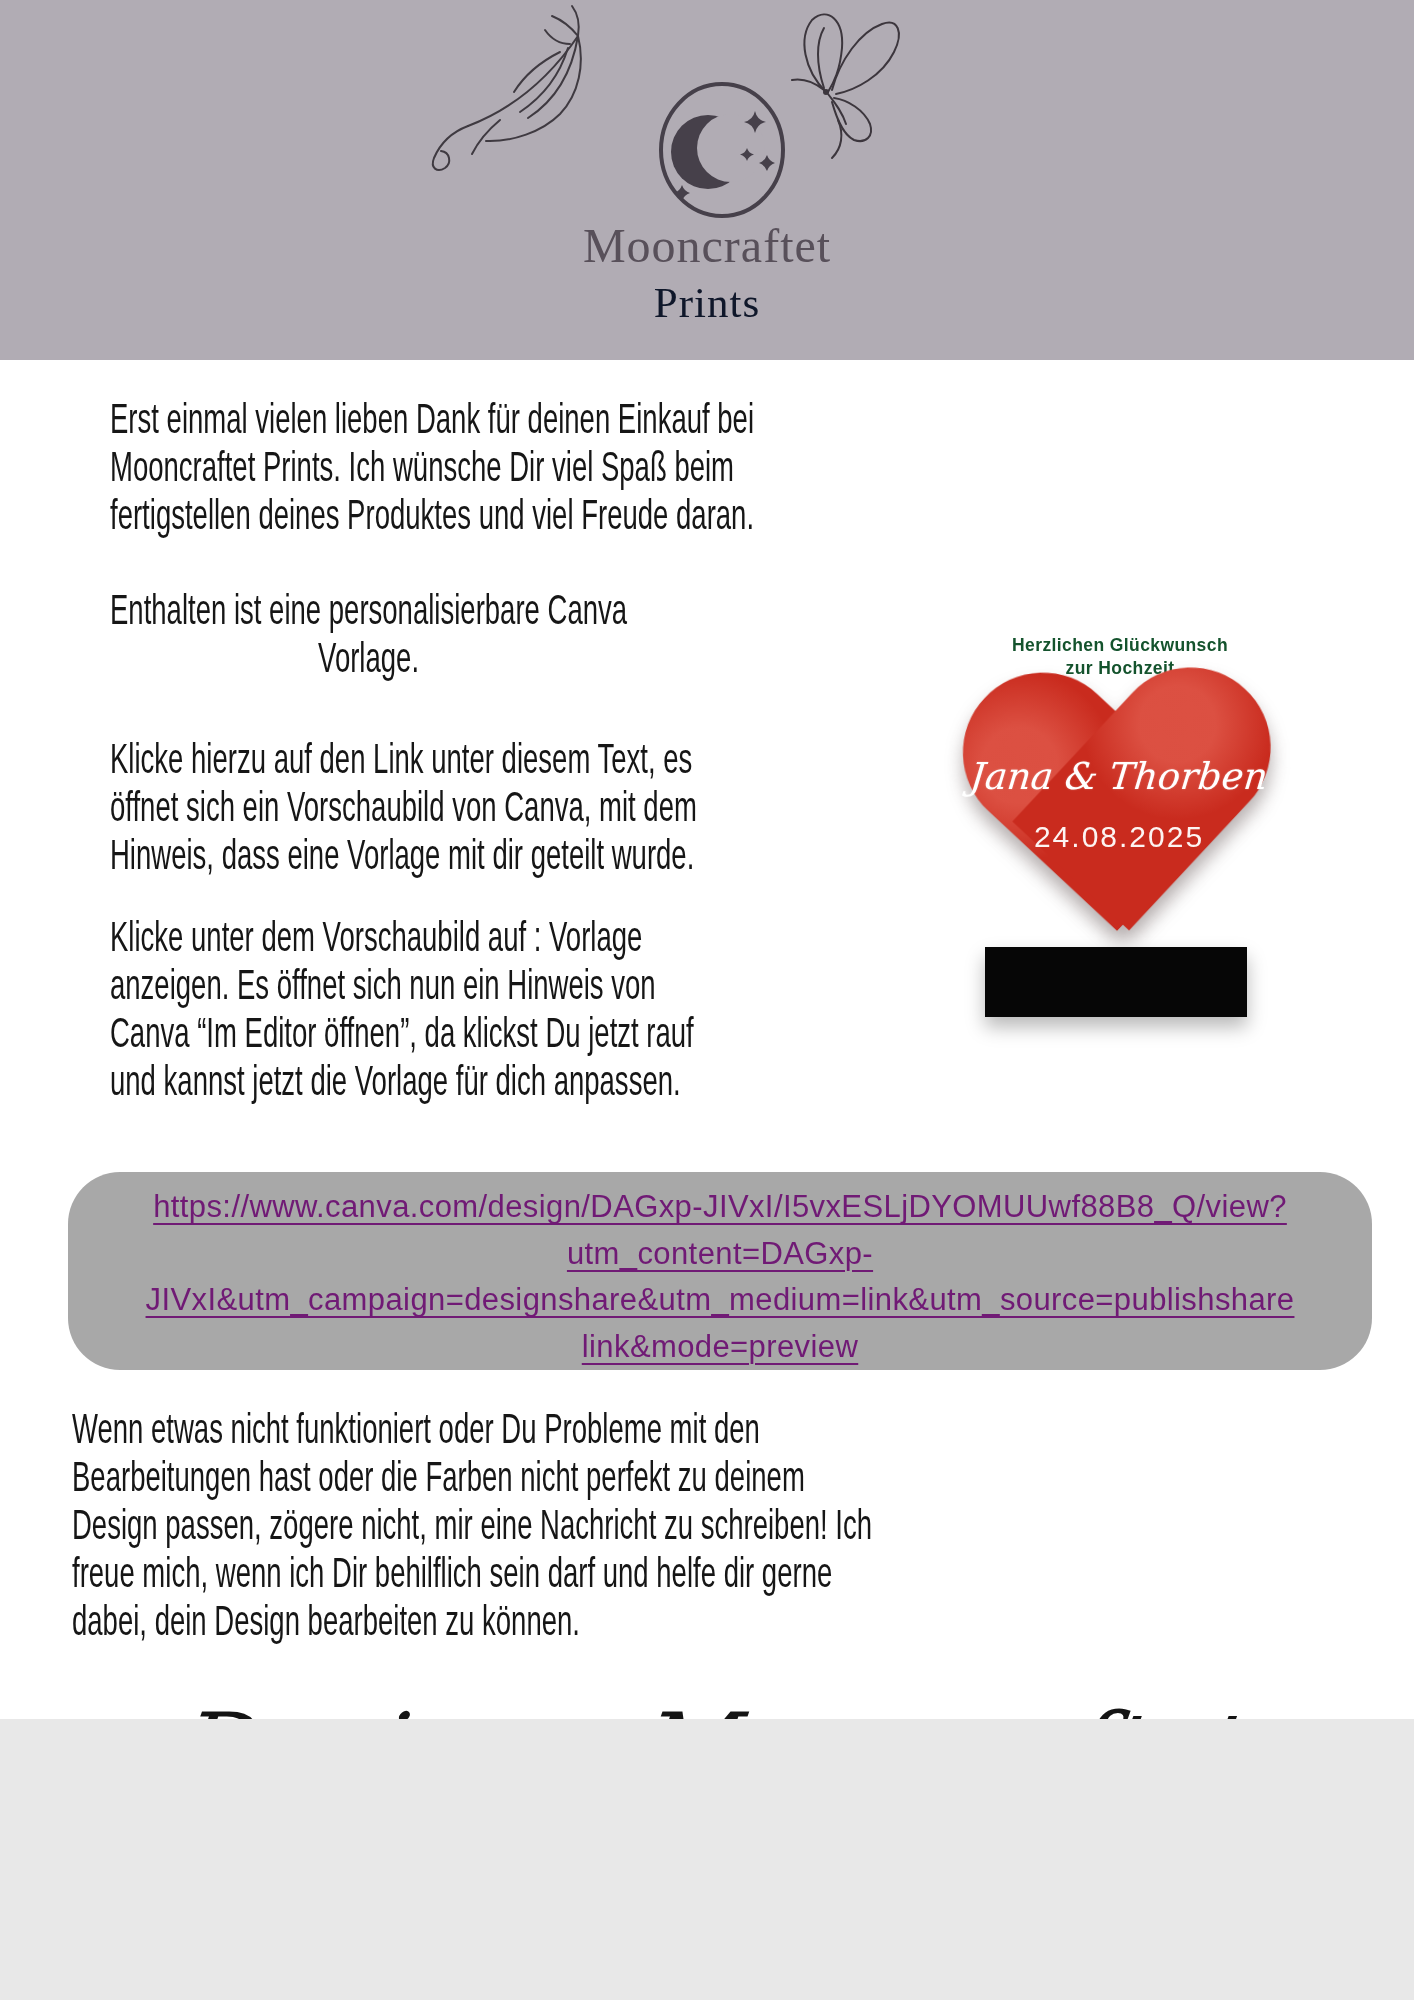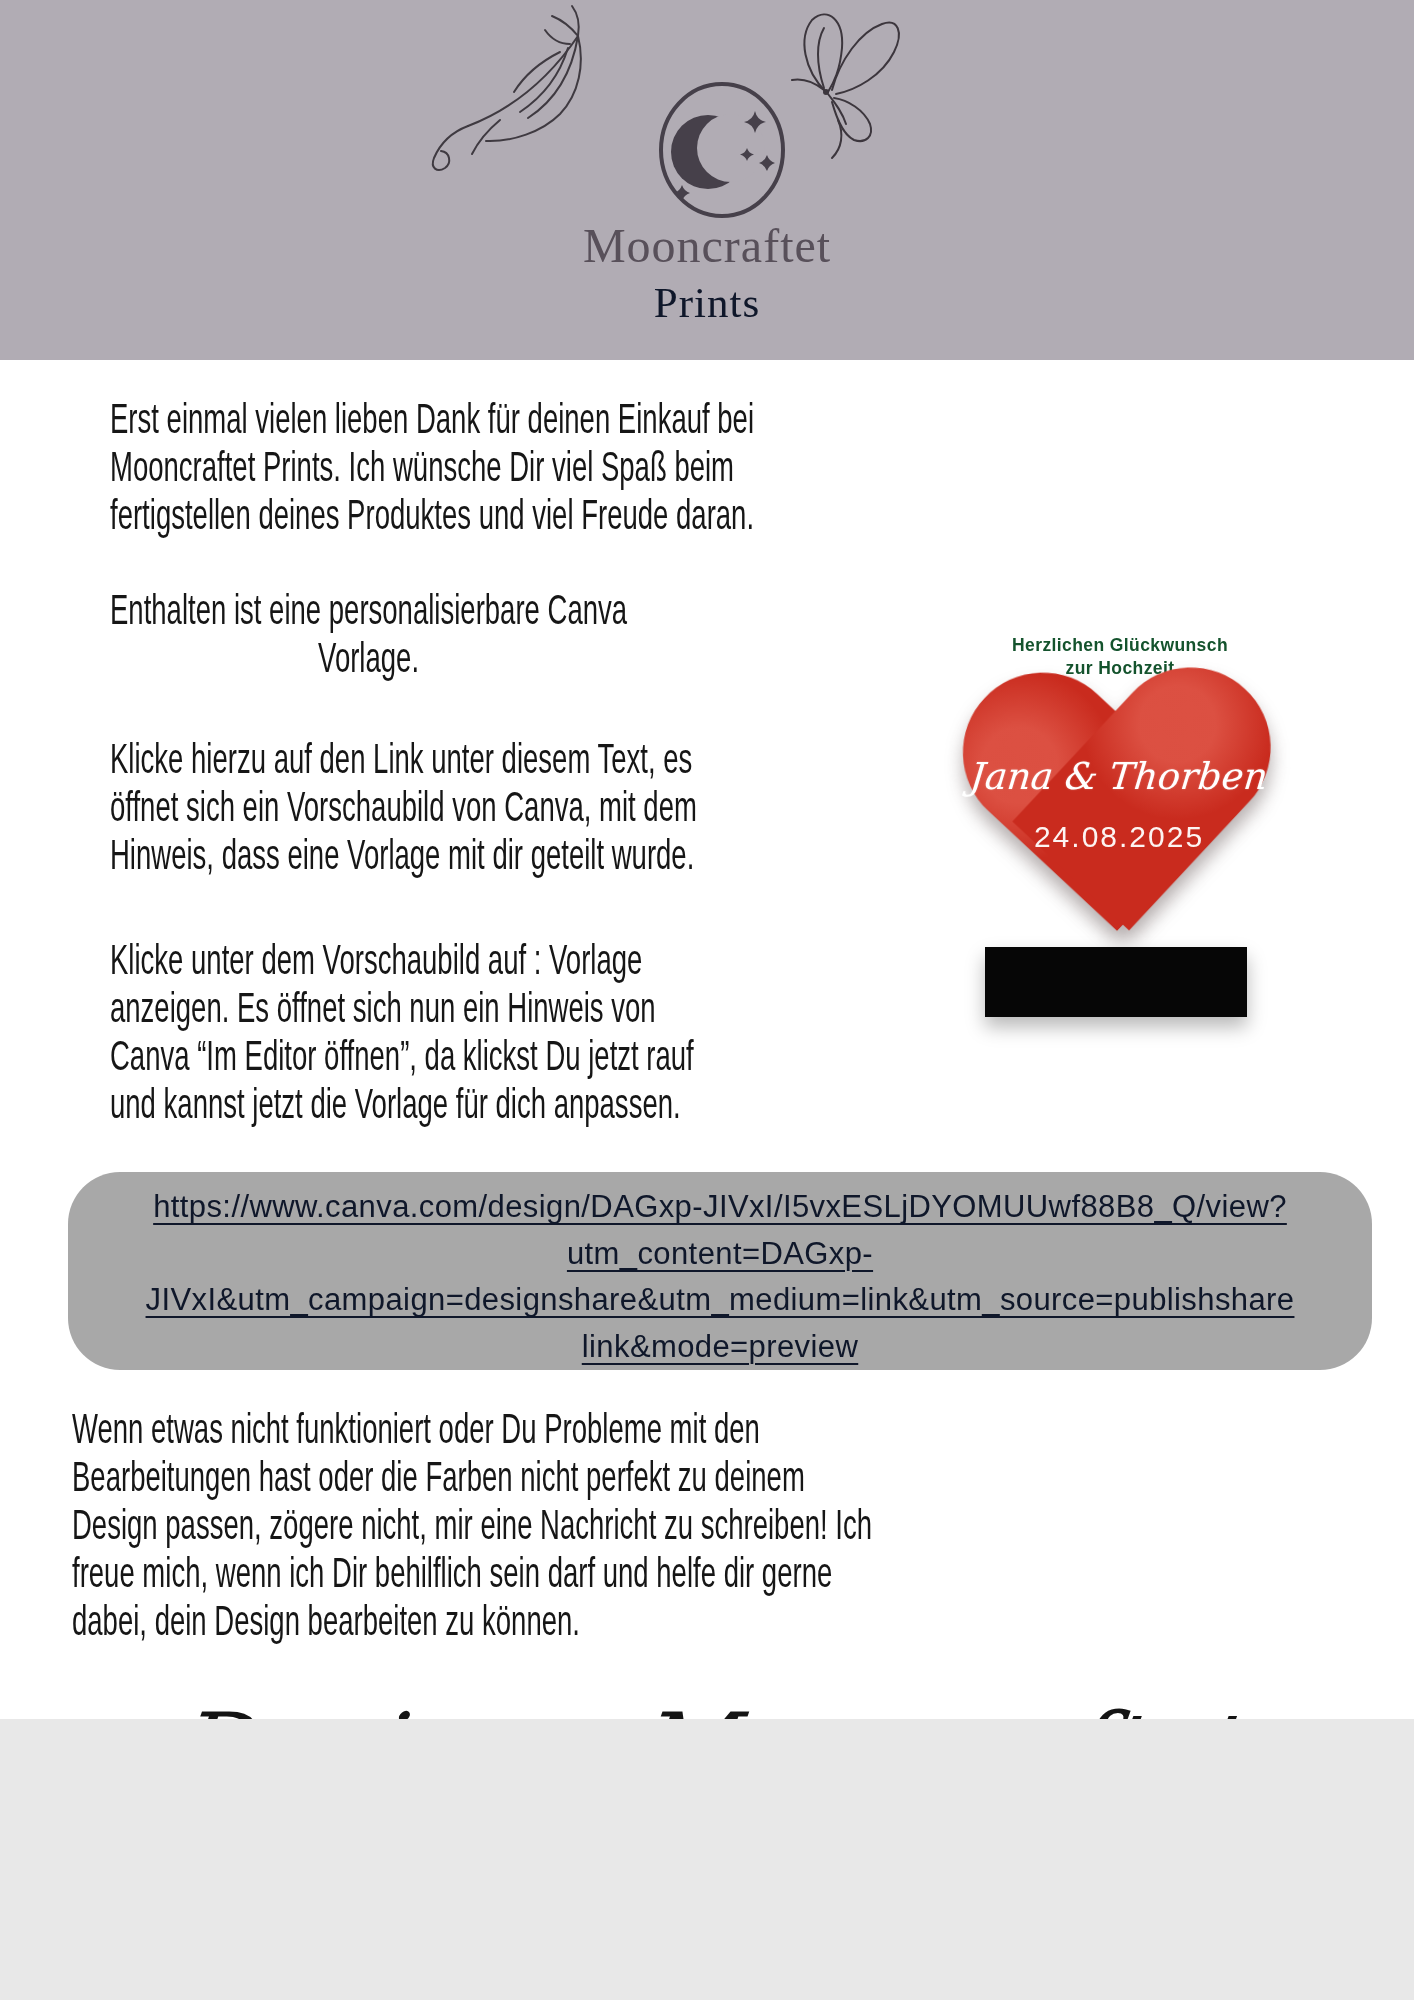--- a/index.html
+++ b/index.html
@@ -33,21 +33,21 @@
   .names{position:absolute;left:0;top:80px;width:308px;text-align:center;color:#fff;
          font-family:"DejaVu Serif", serif;font-style:italic;font-size:37px;
          transform:skewX(-6deg);text-shadow:0 0 2px rgba(255,255,255,.35);}
   .hdate{position:absolute;left:0;top:145px;width:308px;text-align:center;color:#fdf4f2;
          font-size:30px;letter-spacing:2px;font-weight:500;}
   .redact{position:absolute;left:985px;top:947px;width:262px;height:70px;background:#060606;
           box-shadow:0 10px 18px rgba(0,0,0,.28);}
   
   .linkbox{position:absolute;left:68px;top:1172px;width:1304px;height:198px;border-radius:52px;
            background:#a8a8a8;padding:0;box-sizing:border-box;cursor:pointer;}
-  .linkline{width:100%;text-align:center;font-size:31px;line-height:46.5px;color:#0f172a;
+  .linkline{width:100%;text-align:center;font-size:31px;line-height:46.5px;color:#701a75;
             letter-spacing:.4px;text-decoration:underline;text-underline-offset:6px;
             text-decoration-thickness:2px;white-space:nowrap;}
   .linkbox .pad{padding-top:12px;}
   
   .signature{position:absolute;left:70px;top:1693px;width:1280px;height:175px;text-align:center;
              font-family:"DejaVu Serif", serif;font-style:italic;font-size:94px;color:#141414;
              transform:skewX(-9deg);letter-spacing:1px;}
   
   .footer{position:absolute;left:0;top:1882px;width:1414px;height:118px;background:#b4b4b4;}
 </style>
@@ -107,21 +107,21 @@
     <div class="cl">Enthalten ist eine personalisierbare Canva</div>
     <div class="cl">Vorlage.</div>
   </div>
 
   <div class="para" style="left:110px;top:734px;">
     <div class="cl">Klicke hierzu auf den Link unter diesem Text, es</div>
     <div class="cl">öffnet sich ein Vorschaubild von Canva, mit dem</div>
     <div class="cl">Hinweis, dass eine Vorlage mit dir geteilt wurde.</div>
   </div>
 
-  <div class="para" style="left:110px;top:912px;margin-top:23px;">
+  <div class="para" style="left:110px;top:912px;">
     <div class="cl">Klicke unter dem Vorschaubild auf : Vorlage</div>
     <div class="cl">anzeigen. Es öffnet sich nun ein Hinweis von</div>
     <div class="cl">Canva “Im Editor öffnen”, da klickst Du jetzt rauf</div>
     <div class="cl">und kannst jetzt die Vorlage für dich anpassen.</div>
   </div>
 
   <div class="card-title">
     <div>Herzlichen Glückwunsch</div>
     <div>zur Hochzeit</div>
   </div>

